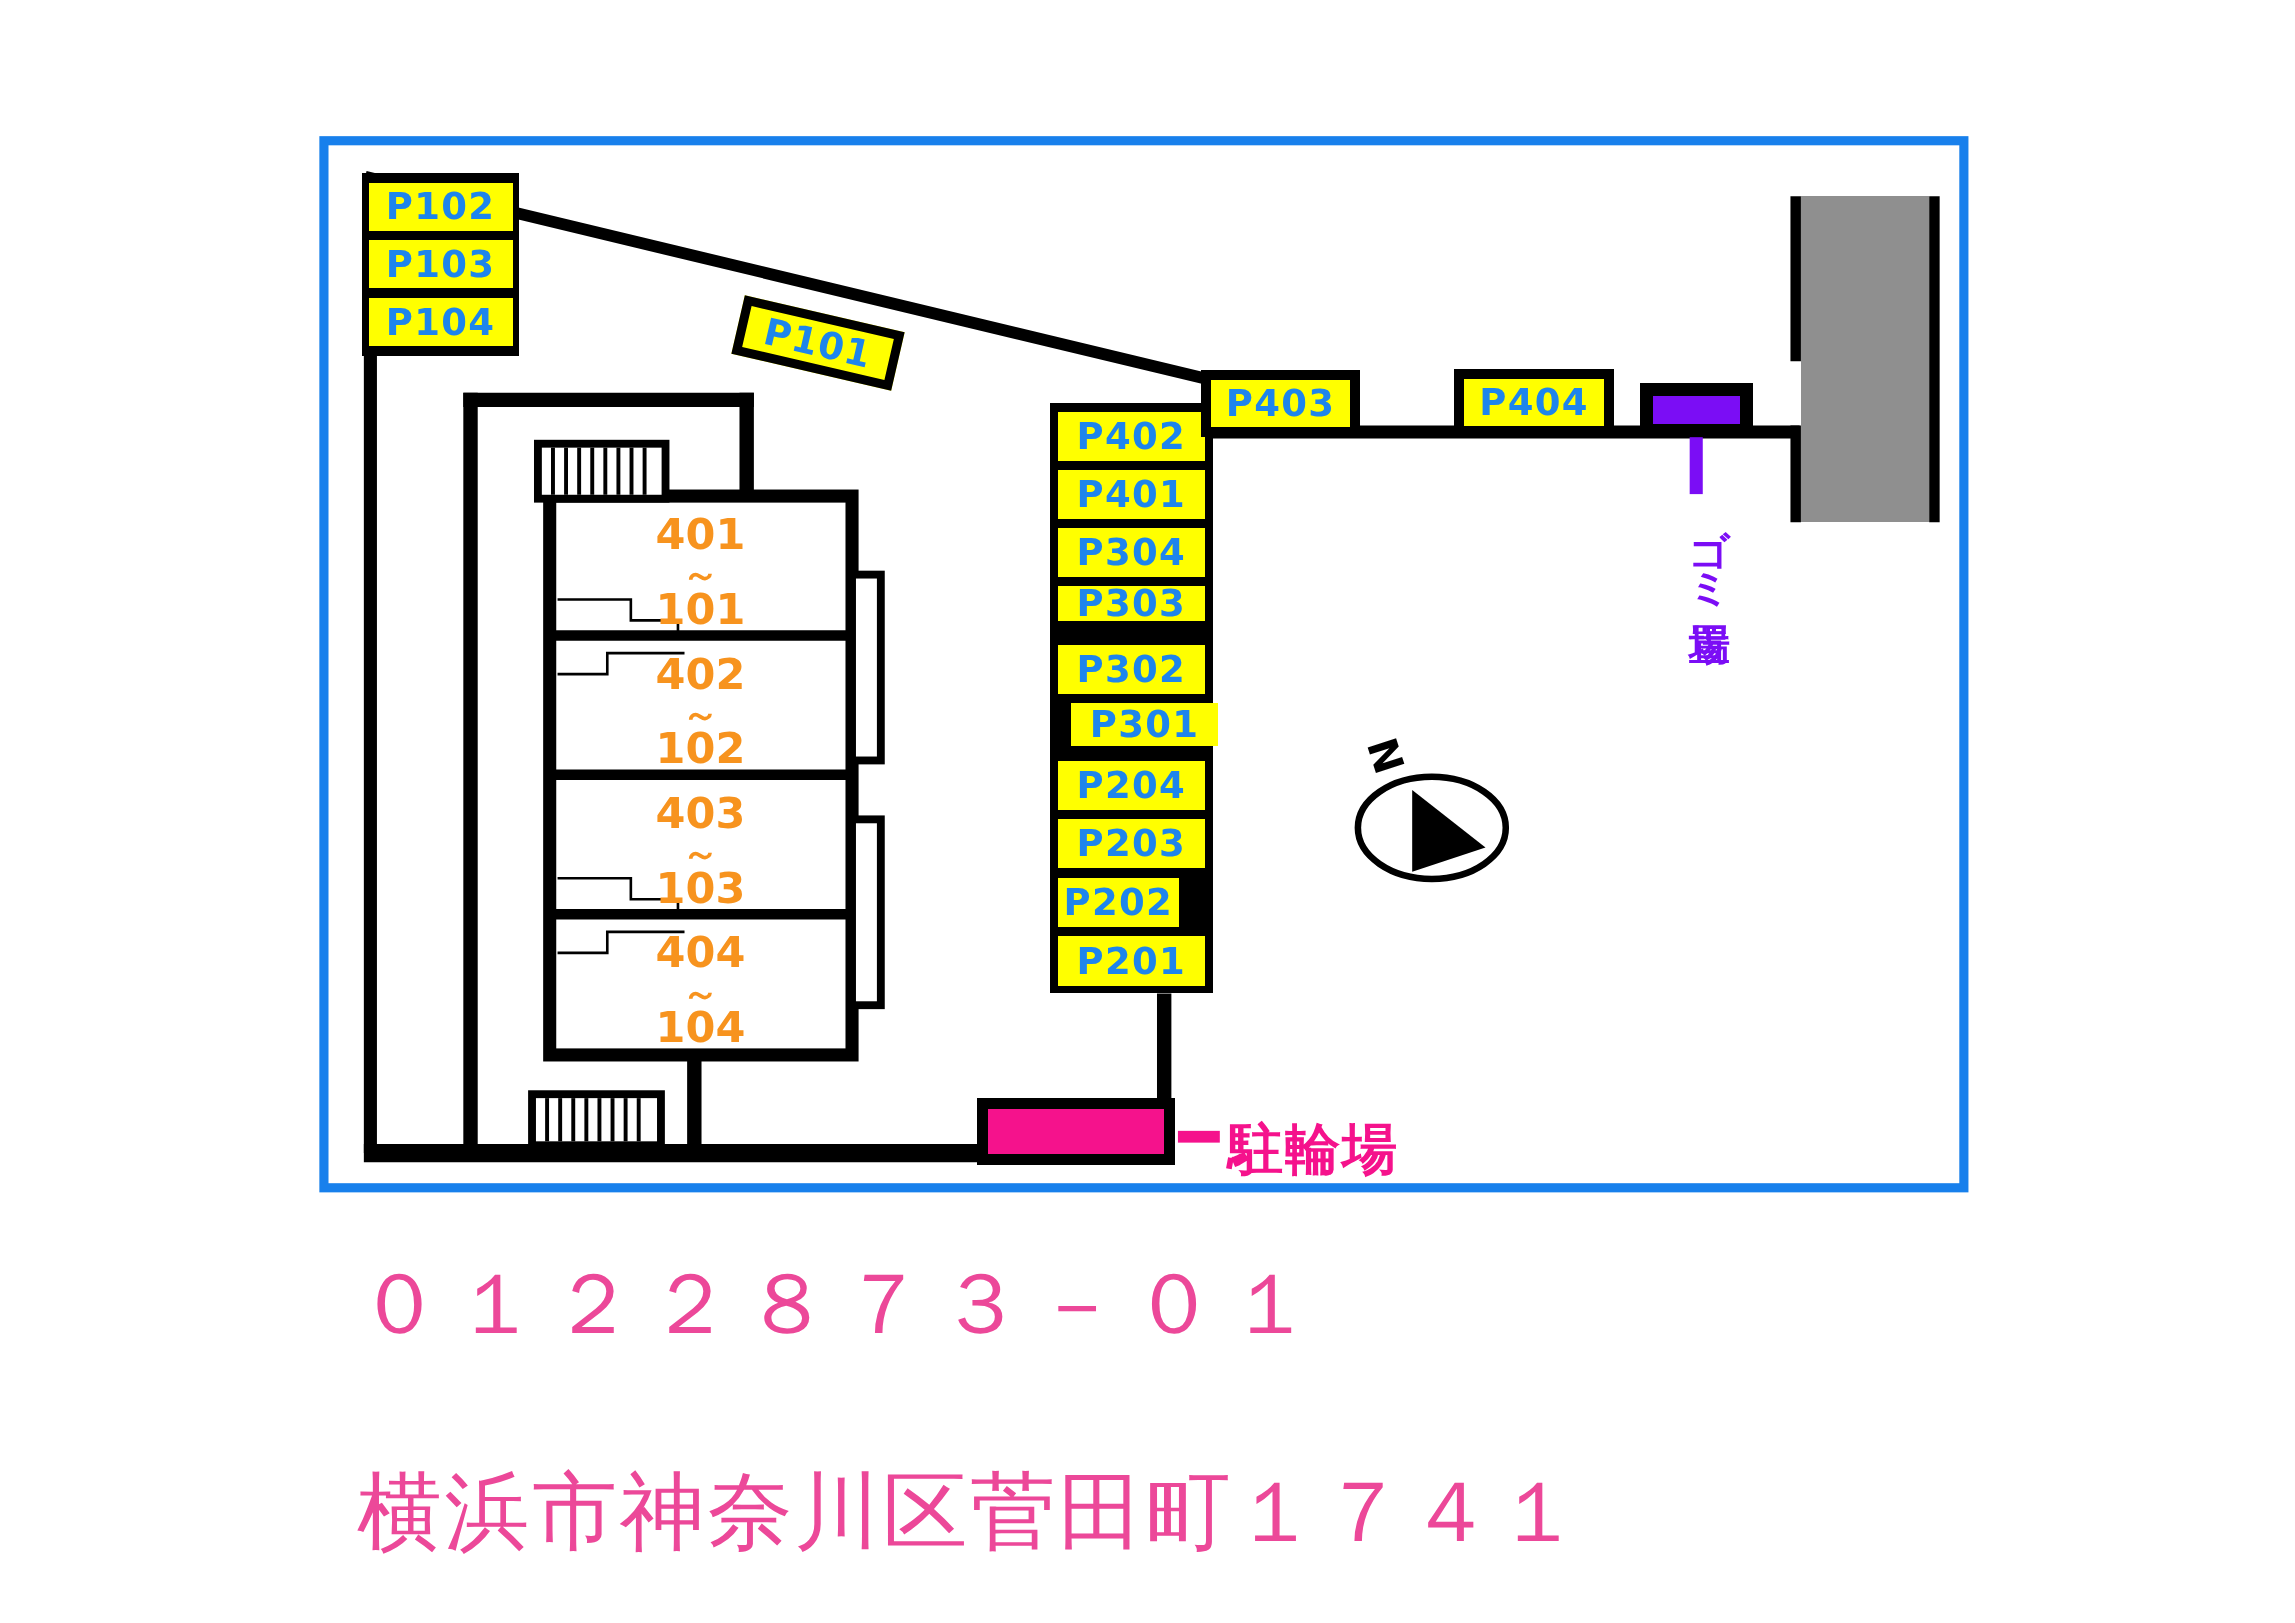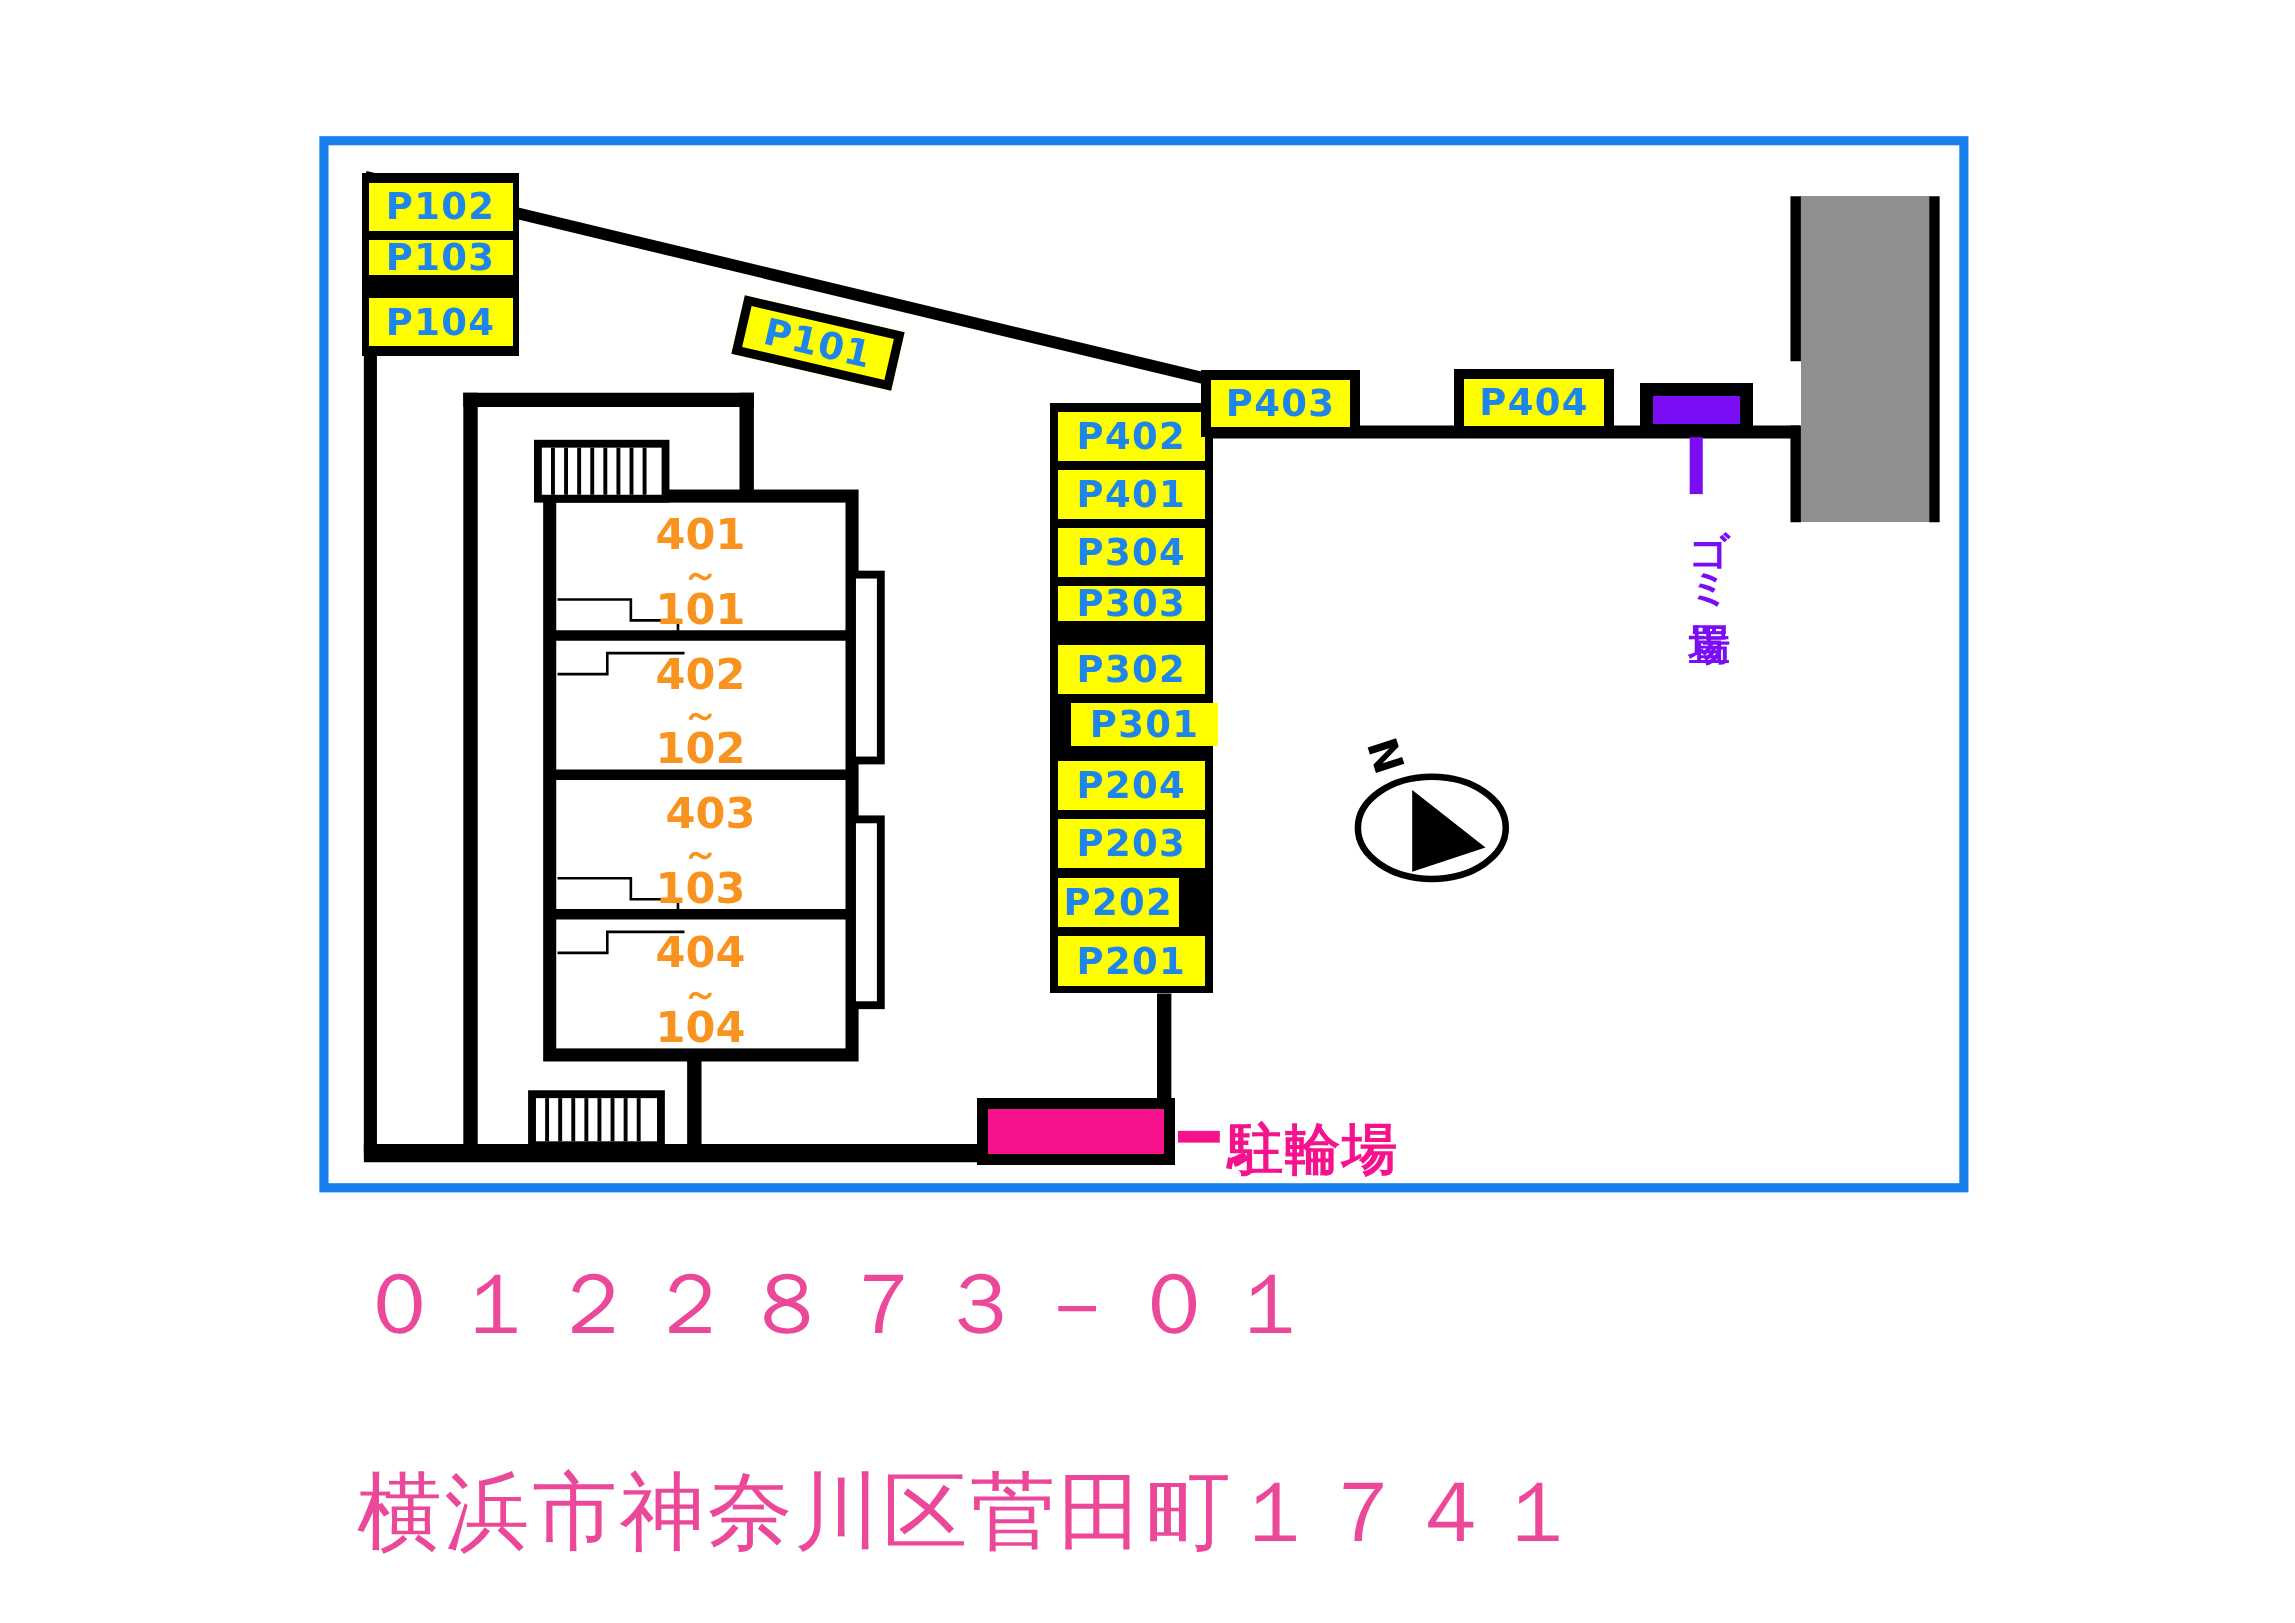--- a/index.html
+++ b/index.html
@@ -126,21 +126,21 @@
       <polygon points="2158,1207 2270,1295 2158,1332" fill="#000"></polygon>
     </g>
   </svg>
 
   <div class="road">
     <div class="road-label">道路</div>
   </div>
 
   <div class="stack" id="left-stack" style="left:362px;top:173px;width:157px;height:183px;">
       <div class="pspot" style="left: 6.5px; top: 9.8px; width: 144px; height: 48px;">P102</div>
-      <div class="pspot" style="left: 6.5px; top: 67px; width: 144px; height: 35px;">P103</div>
+      <div class="pspot" style="left: 6.5px; top: 67px; width: 144px; height: 48px;">P103</div>
       <div class="pspot" style="left: 6.5px; top: 125px; width: 144px; height: 48px;">P104</div>
     </div>
 
   <div class="p101">
     <span>P101</span>
   </div>
 
   <div class="stack" id="column-stack" style="left:1050px;top:403px;width:163px;height:590px;">
       <div class="pspot" style="left: 7.9px; top: 8.5px; width: 147px; height: 49px;">P402</div>
       <div class="pspot" style="left: 7.9px; top: 67px; width: 147px; height: 49px;">P401</div>
@@ -159,21 +159,21 @@
       <div class="pspot-framed" style="left: 1454px; top: 369px; width: 160px; height: 67px; box-sizing: border-box;">P404</div>
     </div>
 
   <div id="unit-labels">
       <div class="unit-num" style="top: 513px;">401</div>
       <div class="unit-num unit-tilde" style="top: 556px;">～</div>
       <div class="unit-num" style="top: 588px;">101</div>
       <div class="unit-num" style="top: 653px;">402</div>
       <div class="unit-num unit-tilde" style="top: 696px;">～</div>
       <div class="unit-num" style="top: 727px;">102</div>
-      <div class="unit-num" style="top: 792px; margin-left: 10px;">403</div>
+      <div class="unit-num" style="top: 792px;">403</div>
       <div class="unit-num unit-tilde" style="top: 835px;">～</div>
       <div class="unit-num" style="top: 867px;">103</div>
       <div class="unit-num" style="top: 931px;">404</div>
       <div class="unit-num unit-tilde" style="top: 975px;">～</div>
       <div class="unit-num" style="top: 1006px;">104</div>
     </div>
 
   <div class="garbage-box"></div>
   <div class="garbage-label">ゴミ置場</div>
 

